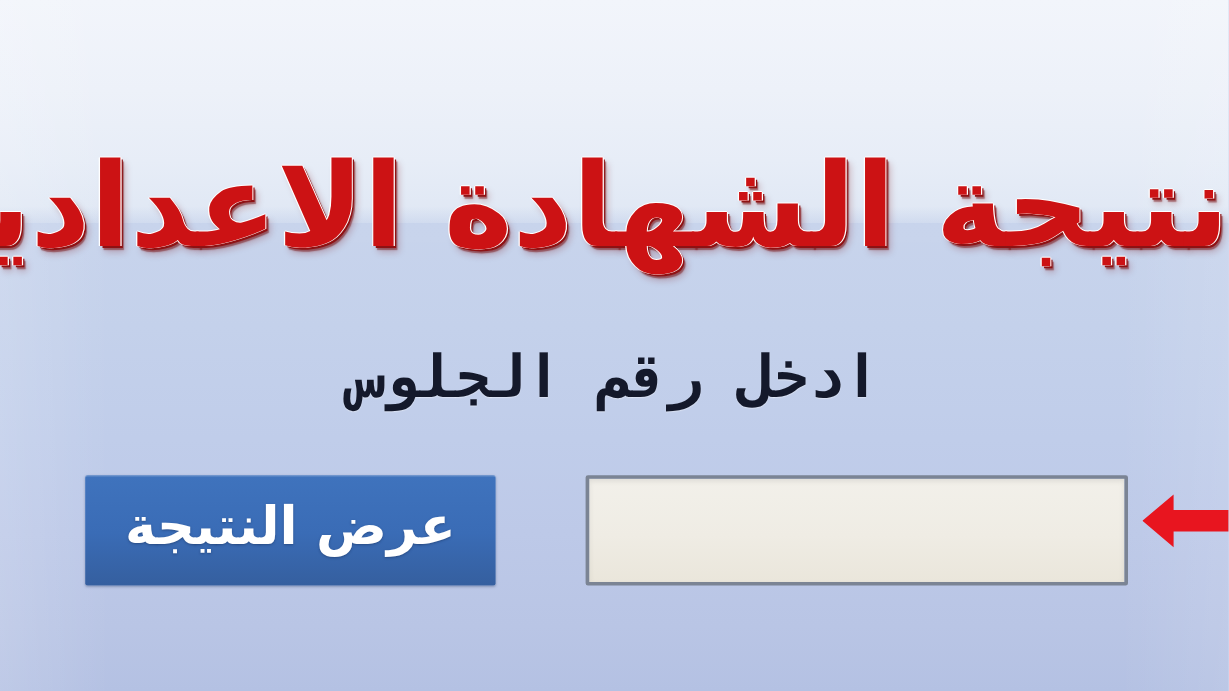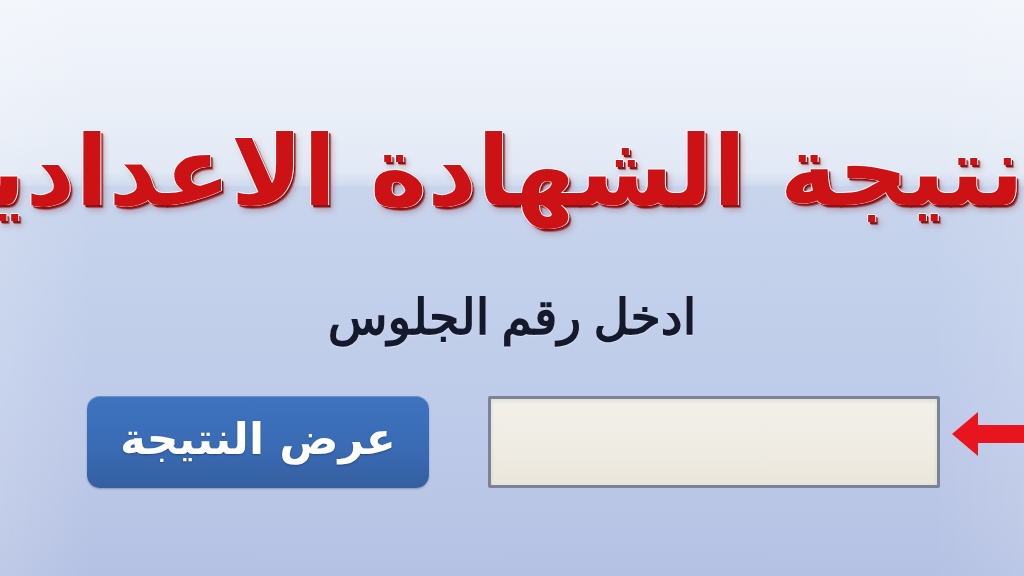--- a/index.html
+++ b/index.html
@@ -99,39 +99,39 @@
   }
 
   
   .subtitle {
     position: absolute;
     left: 0;
     top: 285px;
     width: 1024px;
     text-align: center;
     direction: rtl;
-    font-family: Liberation Serif, serif;
+    font-family: Liberation Mono, monospace;
     font-weight: bold;
     font-size: 49px;
     line-height: 66px;
     color: #14192b;
     white-space: nowrap;
     text-shadow: 0 1px 1px rgba(255,255,255,0.40);
   }
 
   
   .submit-button {
     position: absolute;
-    left: 87px;
+    left: 71px;
     top: 396px;
     width: 342px;
     height: 92px;
     box-sizing: border-box;
     border: none;
-    border-radius: 13px;
+    border-radius: 2px;
     background: linear-gradient(180deg, #3f73bd 0%, #3a6cb6 52%, #355f9f 100%);
     box-shadow:
       inset 0 1px 0 rgba(255,255,255,0.22),
       0 1px 2px rgba(40,60,100,0.35);
     direction: rtl;
     display: flex;
     align-items: center;
     justify-content: center;
     color: #ffffff;
     font-family: "DejaVu Sans", "Liberation Sans", sans-serif;

